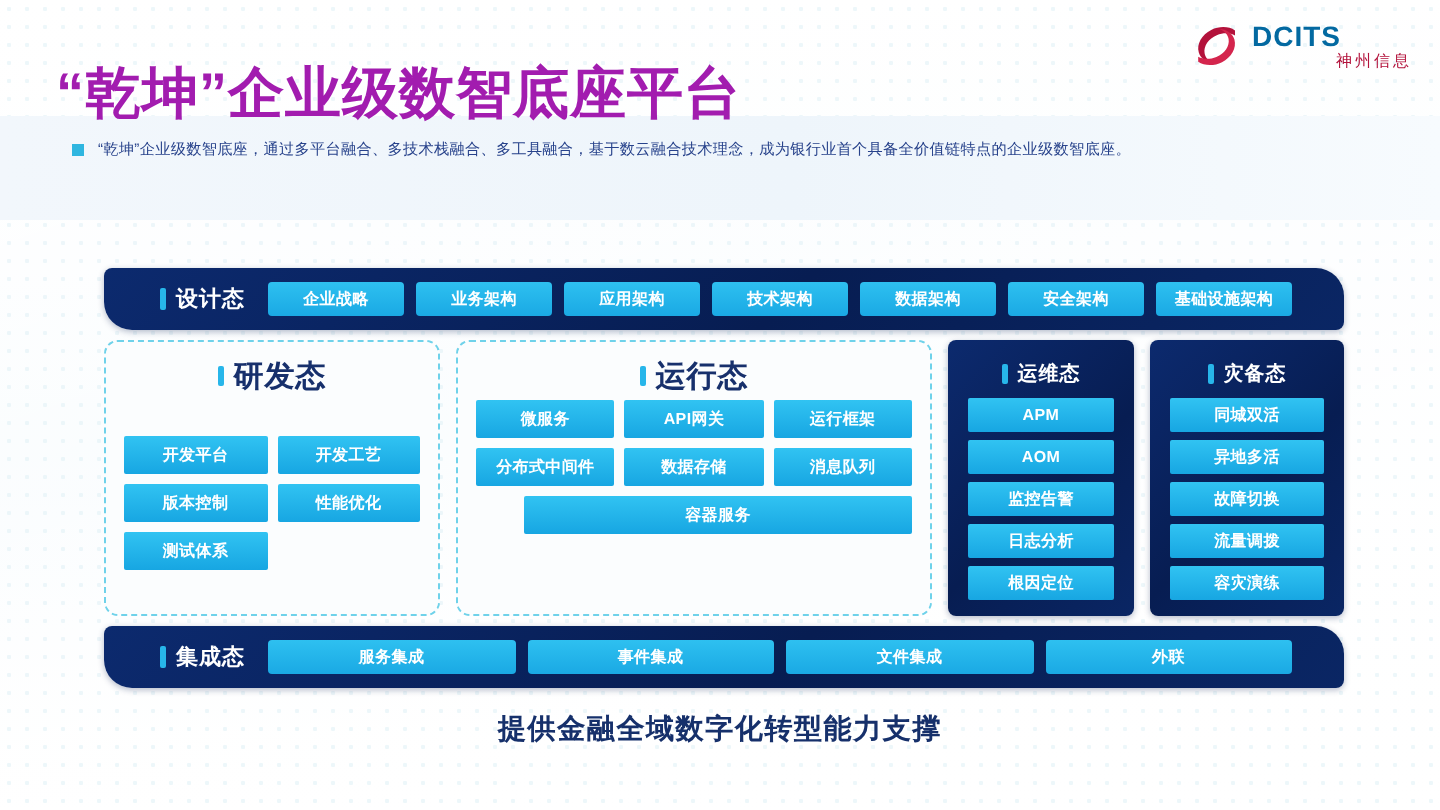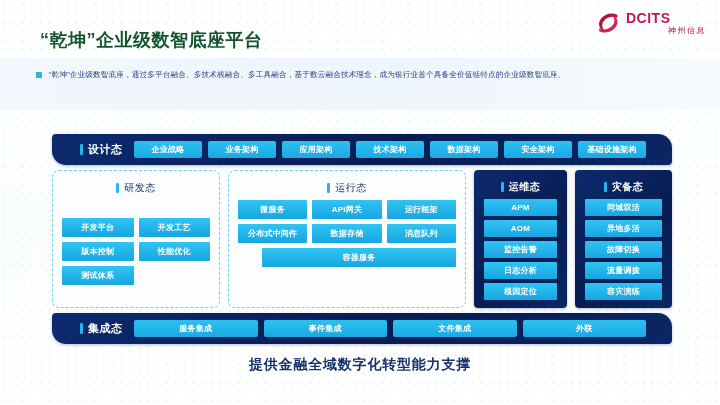--- a/index.html
+++ b/index.html
@@ -32,28 +32,28 @@
   .stage{position:absolute;left:0;top:0;width:720px;height:405px;}
 
   
   .logo{
     position:absolute;right:14px;top:10px;
     display:flex;align-items:center;gap:5px;
   }
   .logo-mark{width:26px;height:26px;flex:0 0 26px;}
   .logo-txt{display:flex;flex-direction:column;line-height:1;}
   .logo-en{
-    font-size:14px;font-weight:bold;color:#be185d;letter-spacing:.5px;
+    font-size:14px;font-weight:bold;color:#0369a1;letter-spacing:.5px;
     font-family:"Liberation Sans",sans-serif;
   }
   .logo-cn{font-size:8px;color:#b3123b;letter-spacing:1.5px;margin-top:2px;margin-left:42px;}
 
   .page-title{
-    position:absolute;left:40px;top:28px;
-    font-size:18px;font-weight:bold;color:#14532d;
+    position:absolute;left:28px;top:28px;
+    font-size:28px;font-weight:bold;color:#a21caf;
     letter-spacing:.5px;white-space:nowrap;
   }
   .subtitle-row{
     position:absolute;left:36px;top:70px;
     display:flex;align-items:center;gap:7px;
   }
   .bullet-sq{width:6px;height:6px;background:#2fb6e0;flex:0 0 6px;}
   .subtitle-txt{
     font-size:7.6px;color:#27428b;white-space:nowrap;letter-spacing:.15px;
   }
@@ -109,21 +109,21 @@
     box-sizing:border-box;
   }
   .panel-ops{left:422px;width:93px;}
   .panel-dr{left:523px;width:97px;}
 
   .panel-head{
     display:flex;align-items:center;justify-content:center;gap:5px;
     height:24px;margin-top:5px;
   }
   .panel-head .tick{height:10px;}
-  .panel-title-dark{color:#17306c;font-size:10px;font-weight:normal;letter-spacing:.5px;}
+  .panel-title-dark{color:#17306c;font-size:15px;font-weight:bold;letter-spacing:.5px;}
   .panel-title-light{color:#ffffff;font-size:10px;font-weight:bold;letter-spacing:.5px;}
 
   .grid2{
     display:grid;grid-template-columns:1fr 1fr;gap:5px;
     padding:18px 9px;box-sizing:border-box;
   }
   .grid3{
     display:grid;grid-template-columns:1fr 1fr 1fr;gap:5px;
     padding:0 9px;box-sizing:border-box;
   }

